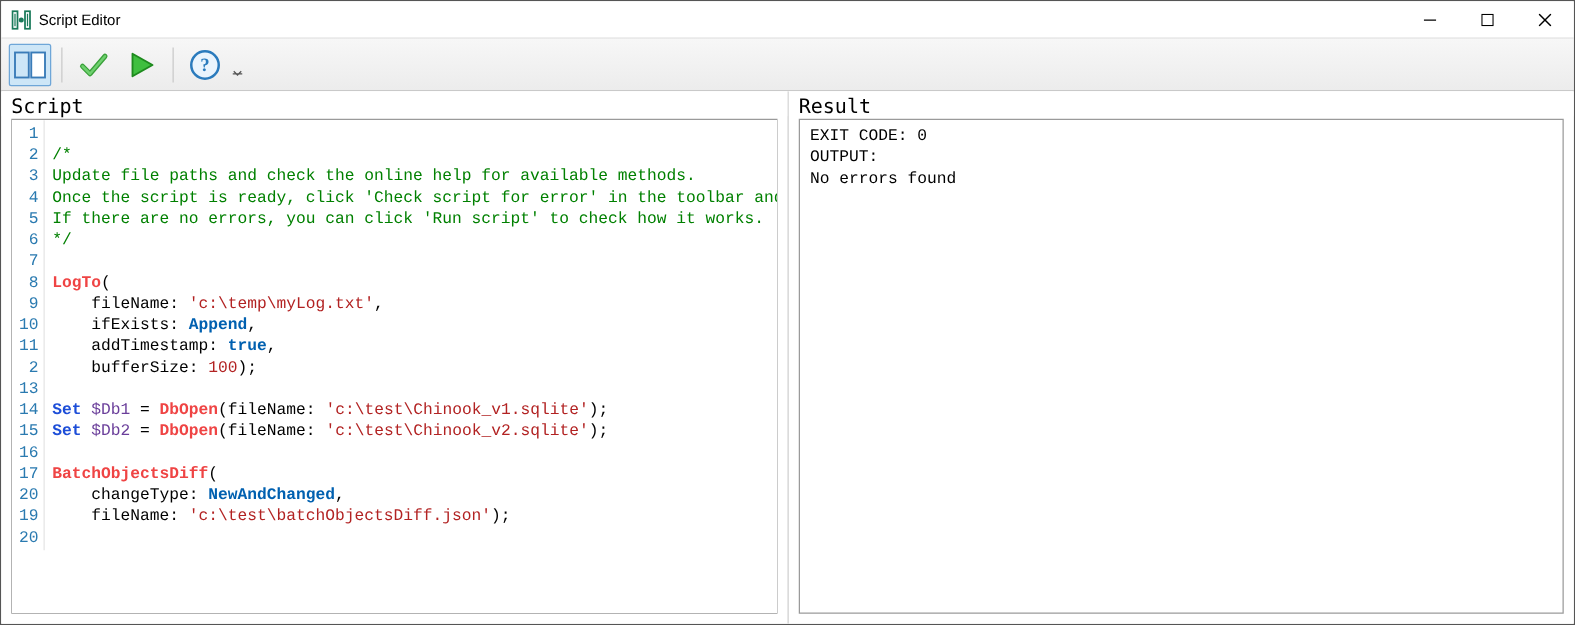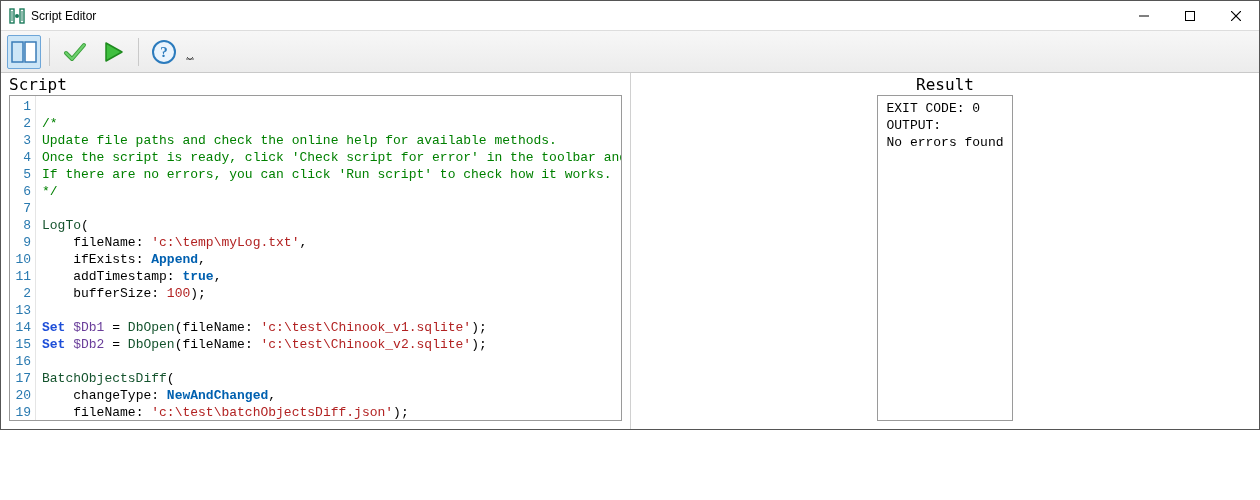--- a/index.html
+++ b/index.html
@@ -4,21 +4,21 @@
 <style>
   * { box-sizing: border-box; margin: 0; padding: 0; }
   body {
     font-family: "Segoe UI", Tahoma, sans-serif;
     font-size: 12px;
     background: #fff;
     overflow: hidden;
   }
   .window {
     width: 1260px;
-    height: 430px;
+    height: 500px;
     border: 1px solid #555;
     background: #fff;
     display: flex;
     flex-direction: column;
   }
   
   .titlebar {
     height: 30px;
     display: flex;
     align-items: center;
@@ -75,21 +75,21 @@
     display: flex;
     overflow: hidden;
     background: #fff;
   }
   .pane {
     display: flex;
     flex-direction: column;
     overflow: hidden;
   }
   .pane.left { flex: 0 0 630px; border-right: 1px solid #d0d0d0; }
-  .pane.right { flex: 1; align-items: center; }
+  .pane.right { flex: 1; }
   .pane-header {
     height: 20px;
     padding: 2px 8px 0 8px;
     font-family: Consolas, monospace;
     font-size: 16px;
     color: #000;
     background: #fff;
   }
   .pane-body {
     flex: 1;
@@ -116,21 +116,21 @@
     padding: 2px 4px 2px 2px;
     user-select: none;
     flex: 0 0 auto;
   }
   .code-lines {
     padding: 2px 6px;
     white-space: pre;
     flex: 1;
   }
   .tok-comment { color: #008000; }
-  .tok-func    { color: #14532d; font-weight: 400; }
+  .tok-func    { color: #ef4444; font-weight: 700; }
   .tok-kw      { color: #1d4ed8; font-weight: 700; }
   .tok-param   { color: #000; }
   .tok-var     { color: #6a3e9a; }
   .tok-string  { color: #b22222; }
   .tok-ident   { color: #0060b0; font-weight: bold; }
   .tok-num     { color: #b22222; }
   .tok-punct   { color: #000; }
 
   
   .result-text {

